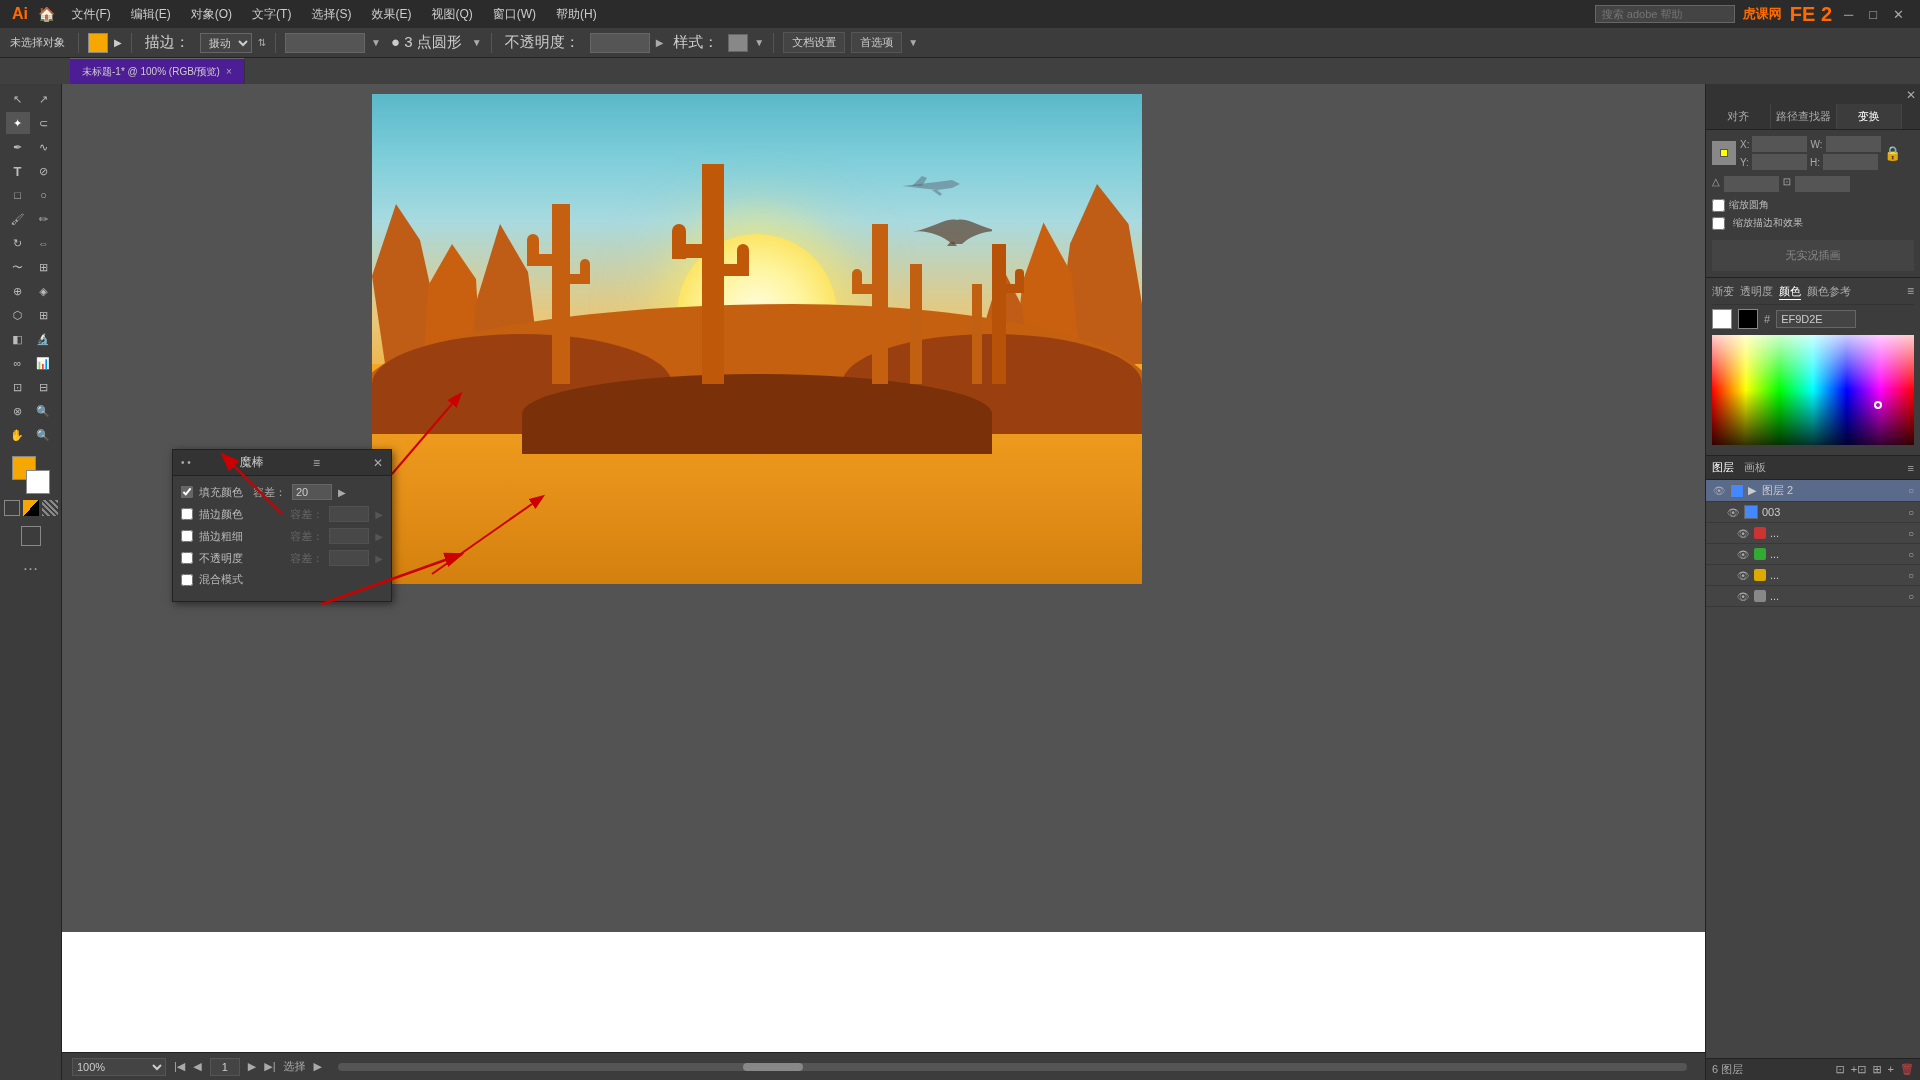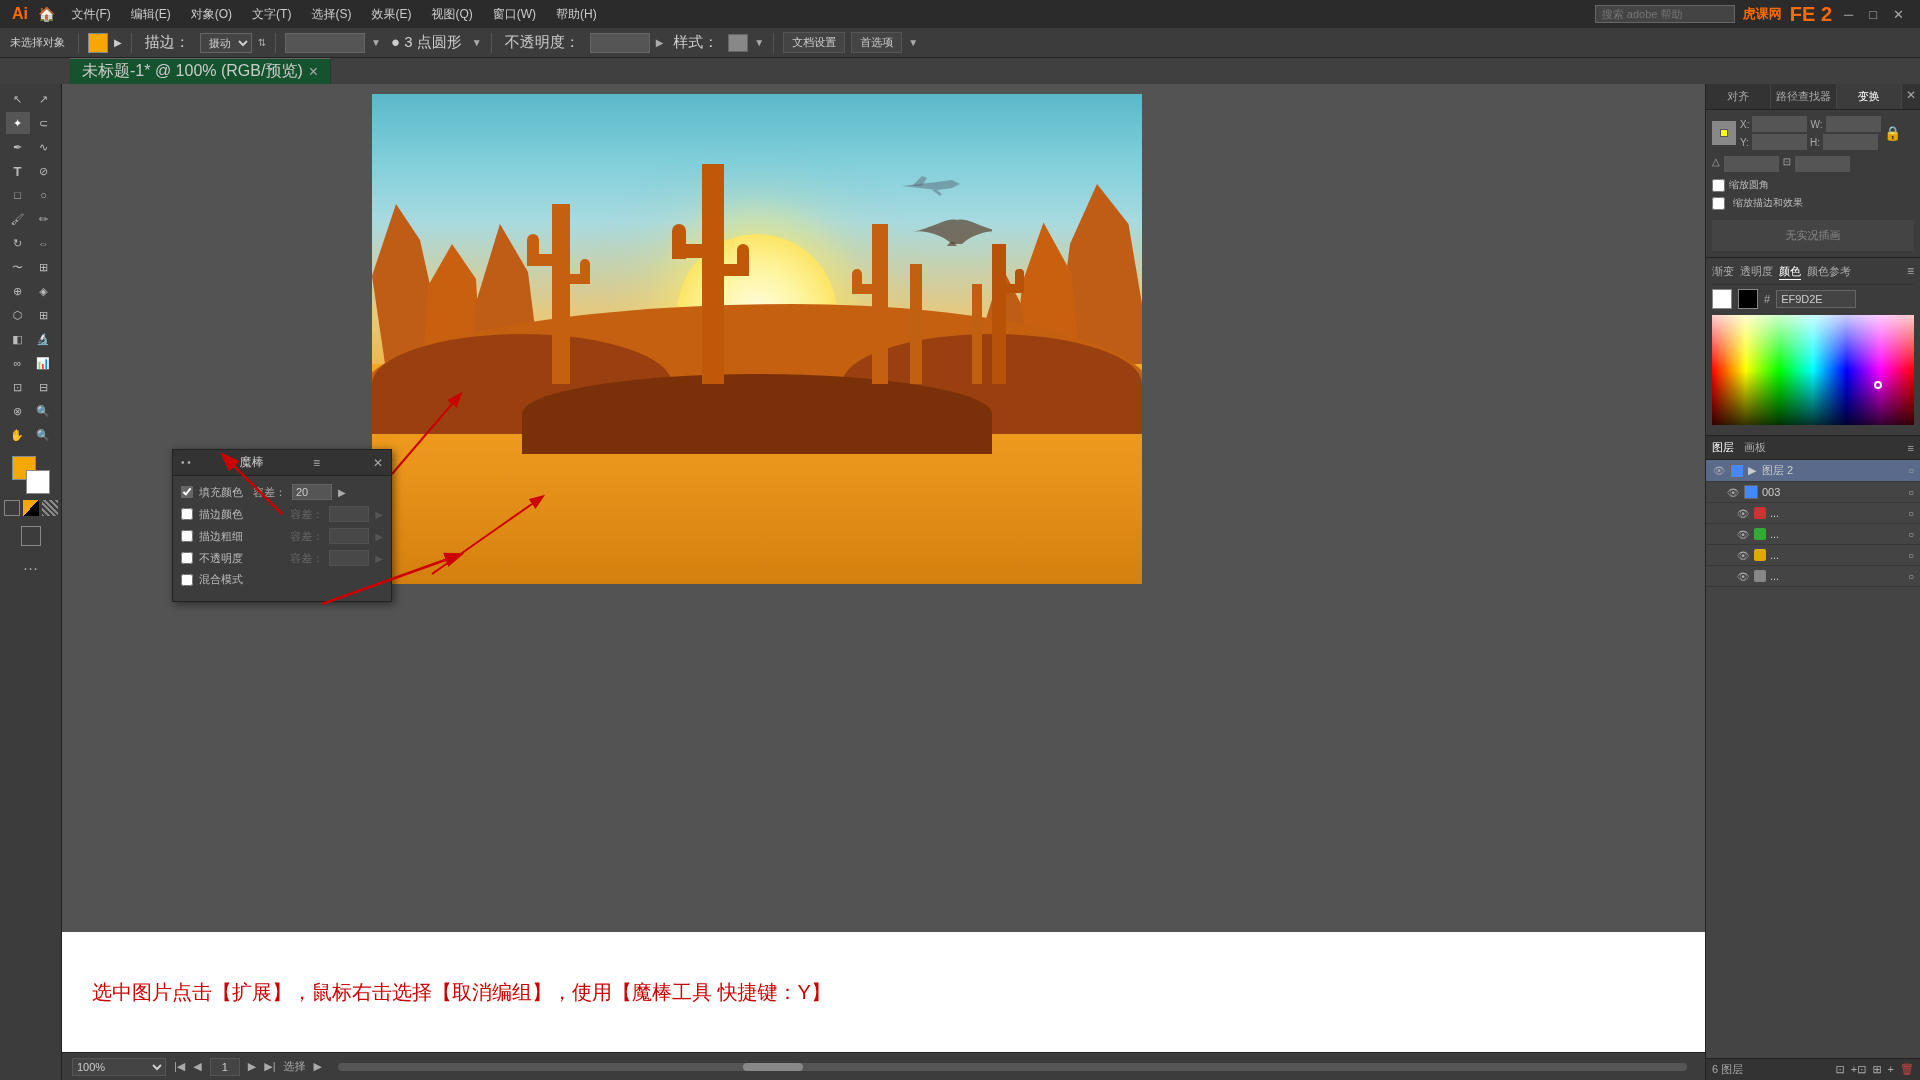--- a/index.html
+++ b/index.html
@@ -113,23 +113,23 @@
       width: 100%;
       height: 26px;
       background: #404040;
       display: flex;
       align-items: center;
       padding-left: 70px;
     }
     .tab {
       height: 26px;
       padding: 0 12px;
-      background: #14532d;
-      color: #ccc;
-      font-size: 16px;
+      background: #4c1d95;
+      color: #ccc;
+      font-size: 10px;
       display: flex;
       align-items: center;
       gap: 6px;
       border-right: 1px solid #333;
       border-top: 1px solid #666;
     }
     .tab-close {
       color: #aaa;
       cursor: pointer;
     }
@@ -274,20 +274,21 @@
       border-bottom: 1px solid #222;
     }
     .panel-tab {
       flex: 1;
       padding: 5px 4px;
       text-align: center;
       font-size: 11px;
       color: #aaa;
       cursor: pointer;
       border-right: 1px solid #444;
+      margin-top: 20px;
     }
     .panel-tab.active {
       color: #fff;
       background: #3c3c3c;
     }
     .swatch-white {
       width: 20px;
       height: 20px;
       background: #fff;
       border: 1px solid #888;
@@ -730,21 +731,20 @@
         </defs>
 
         <line x1="120" y1="80" x2="60" y2="20" stroke="#cc0000" stroke-width="2.5" marker-end="url(#ra1)"></line>
 
         <line x1="160" y1="170" x2="300" y2="120" stroke="#cc0000" stroke-width="2.5" marker-end="url(#ra2)"></line>
       </svg>
 
     </div>
 
     <div class="instruction-area">
-      <div class="instruction-text">选中图片点击【扩展】，鼠标右击选择【取消编组】，使用【魔棒工具 快捷键：Y】</div>
     </div>
 
     <div style="width:100%; height:28px; background:#3c3c3c; border-top:1px solid #222; display:flex; align-items:center; padding:0 10px; gap:8px;">
       <select class="zoom-select">
         <option>100%</option>
       </select>
       <span style="color:#aaa; font-size:11px;">|◀</span>
       <span style="color:#aaa; font-size:11px;">◀</span>
       <input type="text" style="width: 30px; background: rgb(68, 68, 68); border: 1px solid rgb(85, 85, 85); color: rgb(204, 204, 204); font-size: 11px; height: 18px; text-align: center;" value="1">
       <span style="color:#aaa; font-size:11px;">▶</span>

